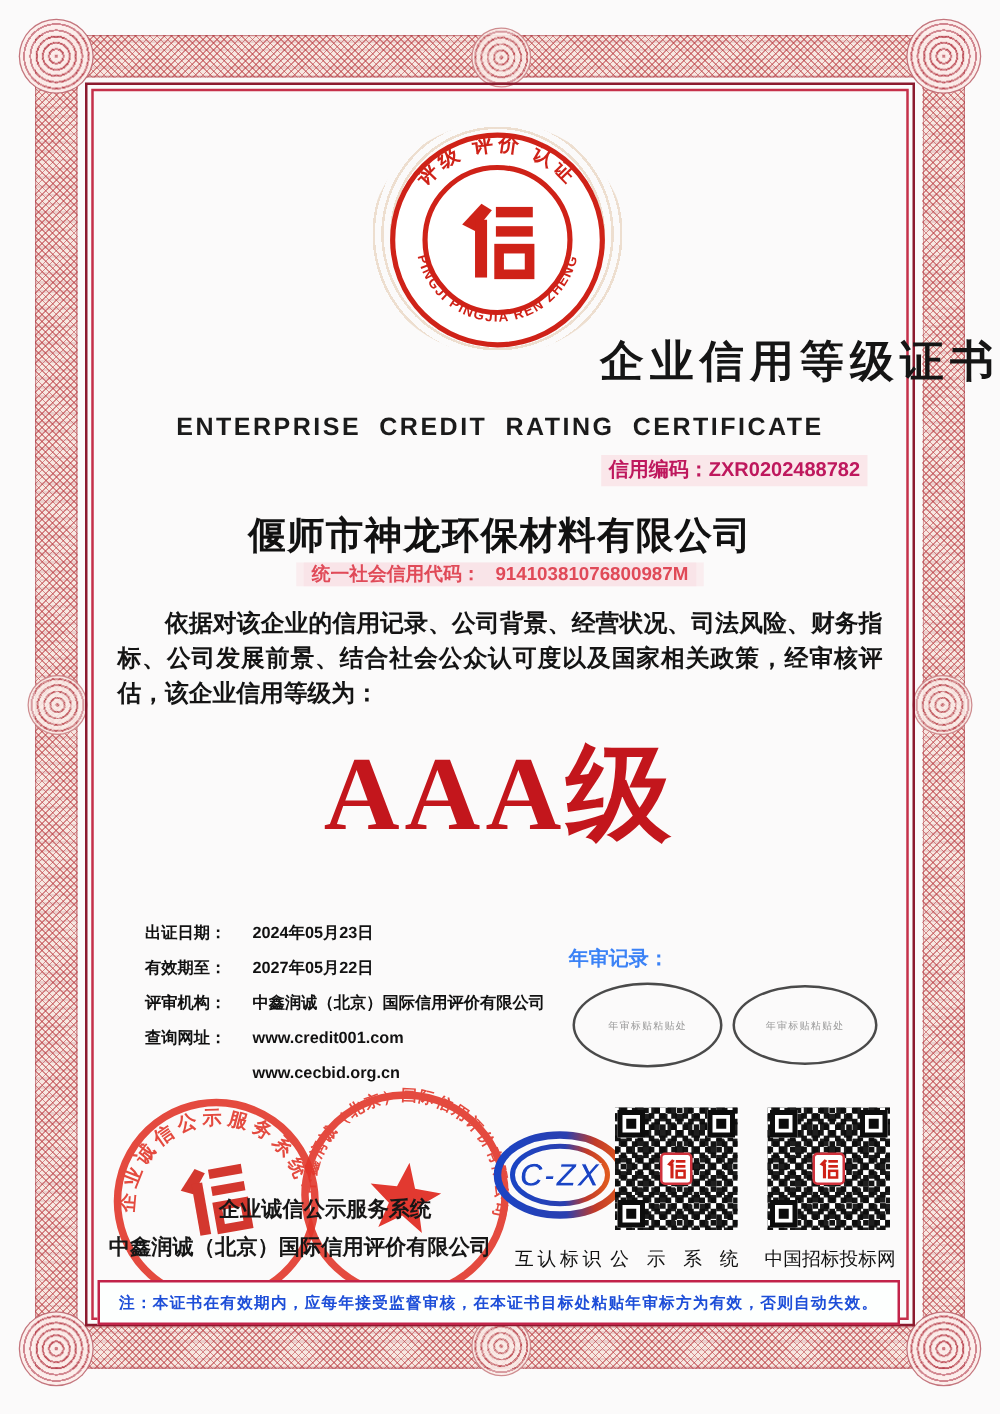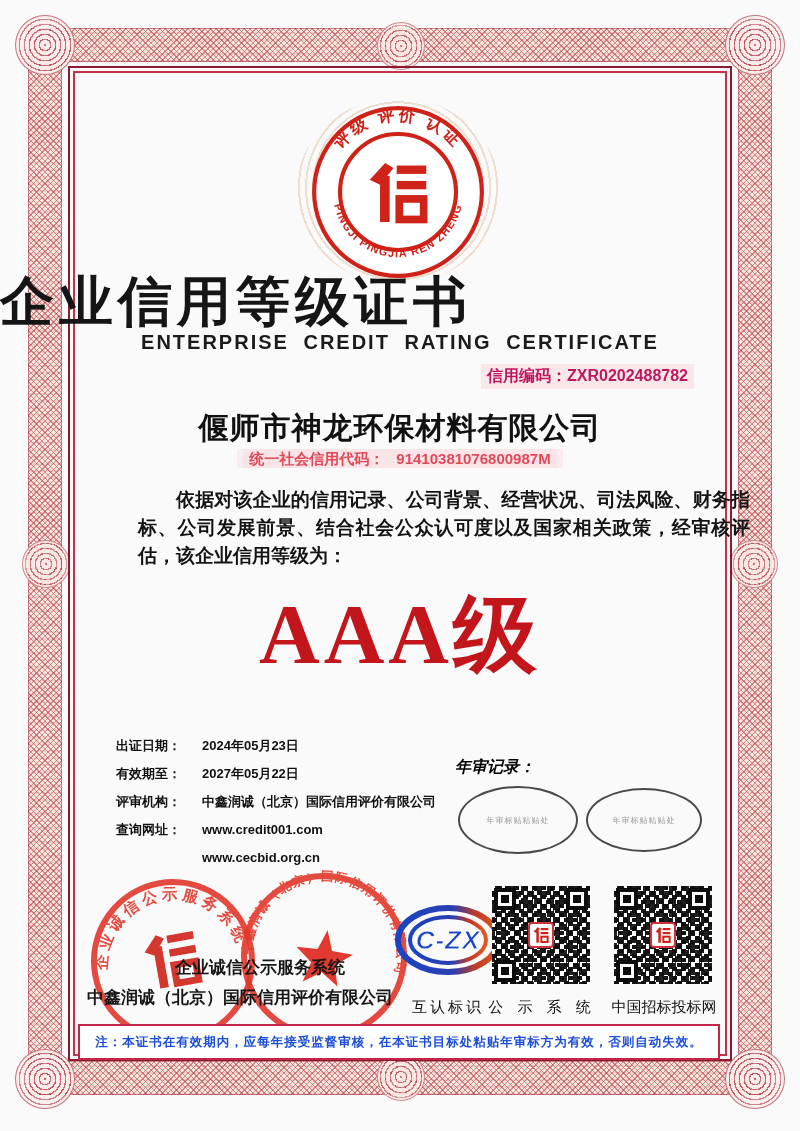--- a/index.html
+++ b/index.html
@@ -40,40 +40,40 @@
   .floret.b{left:377px;bottom:30px;} .floret.t{left:377px;top:22px;}
   .rule-outer{position:absolute;left:68px;right:68px;top:66px;bottom:70px;border:2px solid #8c1a2e;}
   .rule-inner{position:absolute;inset:3px;border:2px solid #c5304a;}
   
   .rosette-halo{
     position:absolute;left:296px;top:98px;width:204px;height:186px;border-radius:50%;
     background:repeating-radial-gradient(circle at 50% 48%, rgba(205,158,108,.30) 0 2px, transparent 2px 7px);
   }
   .medallion{position:absolute;left:310px;top:104px;width:176px;height:176px;}
   
-  .title{position:absolute;top:266px;left:0;width:100%;text-align:left;
-    font-size:54px;font-weight:900;letter-spacing:5px;color:#151515;}
+  .title{position:absolute;top:266px;left:0;width:100%;text-align:right;
+    font-size:35px;font-weight:900;letter-spacing:5px;color:#151515;}
   .subtitle{position:absolute;top:331px;left:0;width:100%;text-align:center;
     font-size:20px;font-weight:700;letter-spacing:2px;word-spacing:7px;color:#1b1b1b;}
   .credit-code{position:absolute;top:364px;right:106px;font-size:16px;font-weight:700;
     color:#be185d;background:rgba(250,195,203,.35);padding:2px 6px;}
   .company{position:absolute;top:408px;left:0;width:100%;text-align:center;
     font-size:30px;font-weight:900;letter-spacing:1px;color:#111;}
   .uscc{position:absolute;top:450px;left:0;width:100%;text-align:center;
     font-size:15px;font-weight:700;color:#e04a58;}
   .uscc span{background:rgba(250,210,216,.3);padding:1px 6px;}
   .paragraph{position:absolute;top:486px;left:94px;width:612px;
-    font-size:19px;font-weight:700;line-height:28px;text-indent:2em;text-align:justify;color:#141414;margin-left:44px;}
+    font-size:19px;font-weight:700;line-height:28px;text-indent:2em;text-align:justify;color:#141414;}
   .rating{position:absolute;top:578px;left:0;width:100%;text-align:center;
     font-family:Liberation Serif, serif;font-size:84px;font-weight:900;letter-spacing:4px;color:#c3161c;}
   
   .details{position:absolute;top:736px;left:116px;font-size:13px;font-weight:700;color:#111;}
   .detail-row{margin-bottom:9px;line-height:19px;}
   .detail-label{display:inline-block;min-width:86px;}
-  .annual-label{position:absolute;top:757px;left:455px;font-size:16px;font-weight:800;color:#000000;font-style:italic;}
+  .annual-label{position:absolute;top:757px;left:455px;font-size:16px;font-weight:800;color:#3b82f6;}
   .sticker{position:absolute;border:2px solid #4a4a4a;border-radius:50%;
     display:flex;align-items:center;justify-content:center;
     font-size:8px;color:#9a9a9a;letter-spacing:1px;background:transparent;}
   .sticker.s1{left:458px;top:786px;width:116px;height:64px;}
   .sticker.s2{left:586px;top:788px;width:112px;height:60px;}
   
   .seal{position:absolute;opacity:.9;}
   .seal.s1{left:88px;top:876px;width:170px;height:170px;transform:rotate(-10deg);}
   .seal.s2{left:236px;top:868px;width:176px;height:176px;transform:rotate(8deg);}
   .seal-line1{position:absolute;top:956px;left:100px;width:320px;text-align:center;

